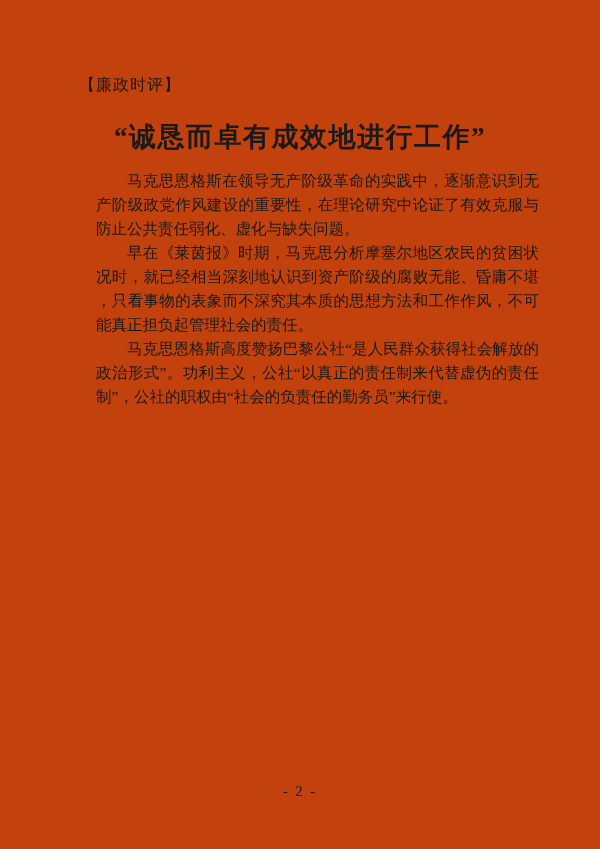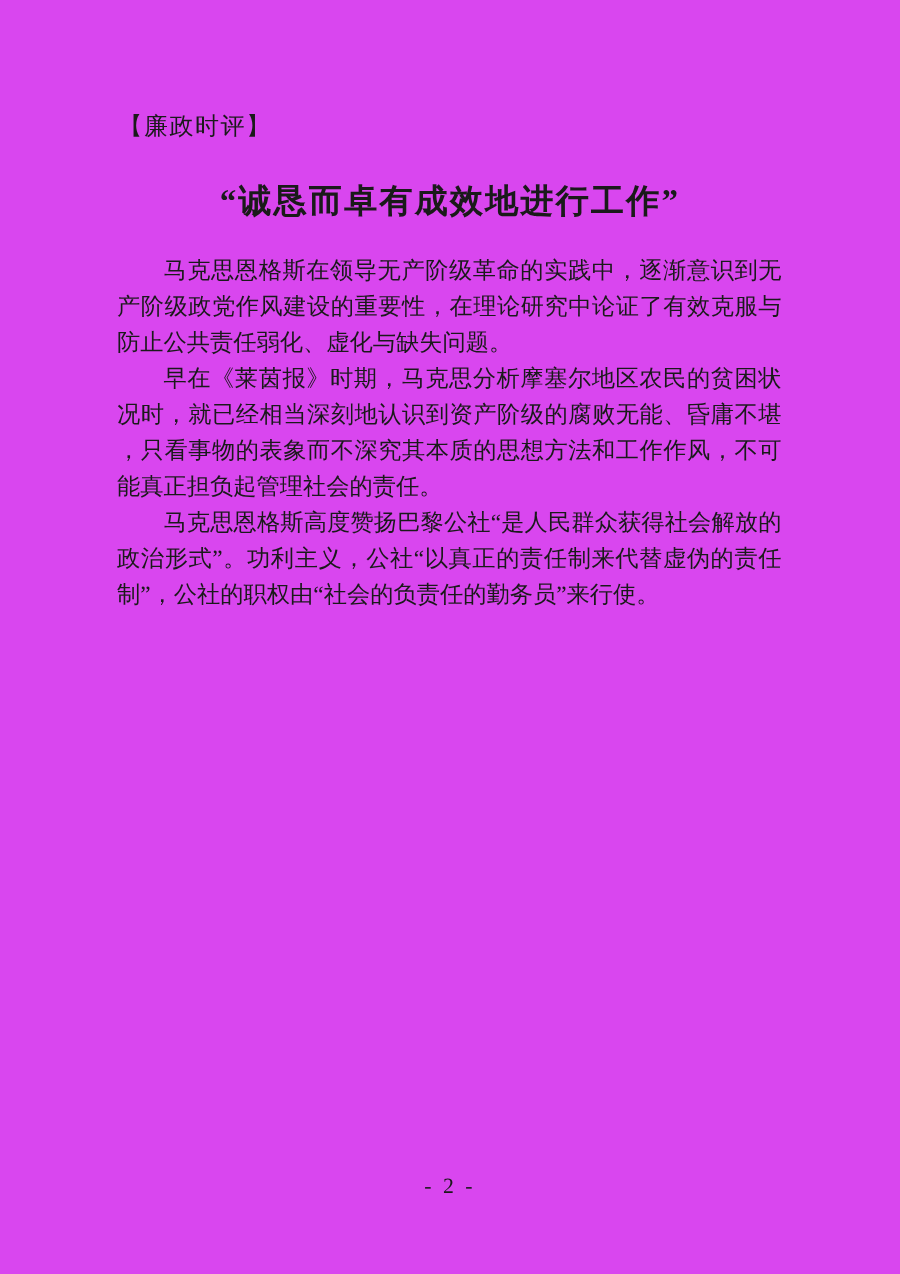--- a/index.html
+++ b/index.html
@@ -4,49 +4,49 @@
 <style>
   html, body {
     margin: 0;
     padding: 0;
     background: #ffffff;
   }
   .page {
     position: relative;
     width: 600px;
     height: 849px;
-    background: #d946ef;
+    background: #c2410c;
     color: #1a1a1a;
     font-family: "Liberation Serif", "DejaVu Serif", serif;
     overflow: hidden;
   }
   .section-tag {
     position: absolute;
     left: 79px;
     top: 75px;
     font-size: 16px;
     line-height: 1.2;
     letter-spacing: 1px;
     white-space: nowrap;
   }
   .doc-title {
     position: absolute;
     left: 0;
     top: 119px;
     width: 100%;
     text-align: center;
-    font-size: 22px;
+    font-size: 27px;
     font-weight: bold;
     letter-spacing: 1.5px;
     white-space: nowrap;
     font-family: Liberation Serif, serif;
   }
   .body-text {
     position: absolute;
-    left: 78px;
+    left: 96px;
     top: 169px;
     width: 443px;
     font-size: 15.5px;
     line-height: 24px;
     text-align: justify;
     text-justify: inter-ideograph;
   }
   .body-text p {
     margin: 0;
     padding: 0;

